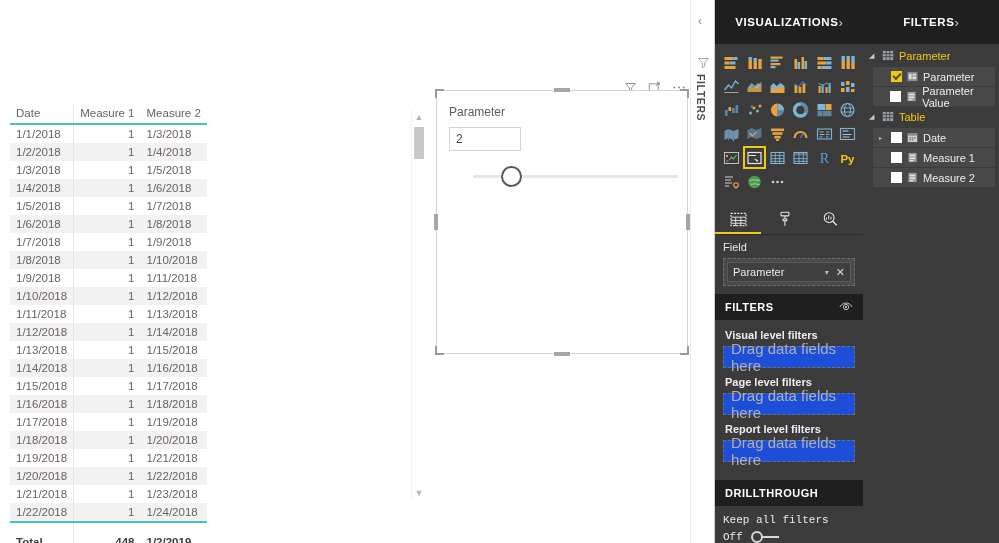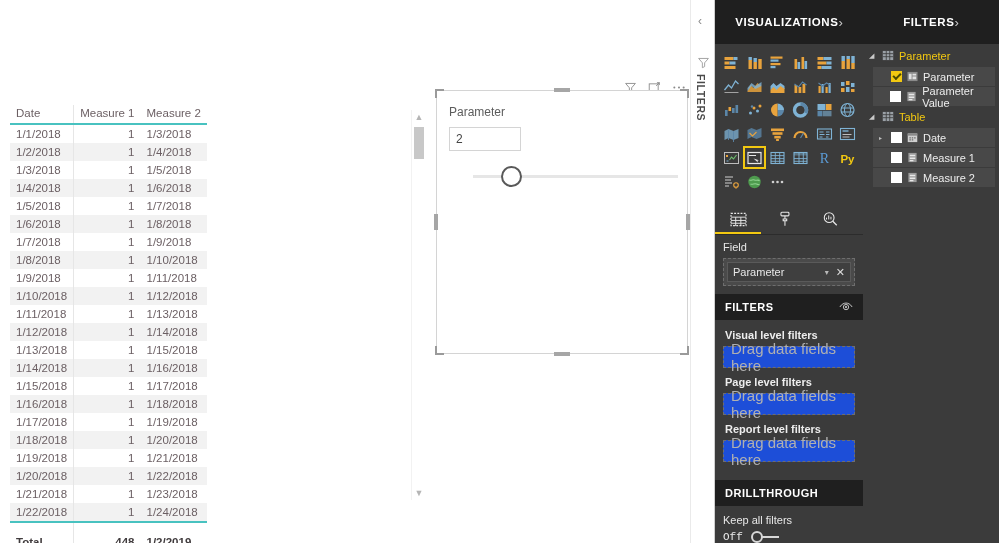--- a/index.html
+++ b/index.html
@@ -243,21 +243,21 @@
     border: 1px dashed #6e6e6e;
     background: #1d4ed8;
     height: 22px;
     display: flex; align-items: center;
     padding: 0 7px;
     color: #b0b0b0; font-size: 15px;
     margin-bottom: 8px;
   }
 
   .dt-body { padding: 8px 8px 6px 8px; }
-  .dt-label { color: #e8e8e8; font-size: 11px; margin-bottom: 5px; }
+  .dt-label { color: #e8e8e8; font-size: 11px; margin-bottom: 5px; font-family: Liberation Mono, monospace; }
   .dt-toggle-row { display: flex; align-items: center; gap: 8px; margin-bottom: 10px; }
   .dt-off { color: #e8e8e8; font-size: 11px; font-family: Liberation Mono, monospace; }
   .toggle {
     position: relative; width: 28px; height: 12px;
   }
   .toggle .t-line {
     position: absolute; left: 8px; top: 5px; width: 20px; height: 2px; background: #d8d8d8;
   }
   .toggle .t-knob {
     position: absolute; left: 0; top: 0;

